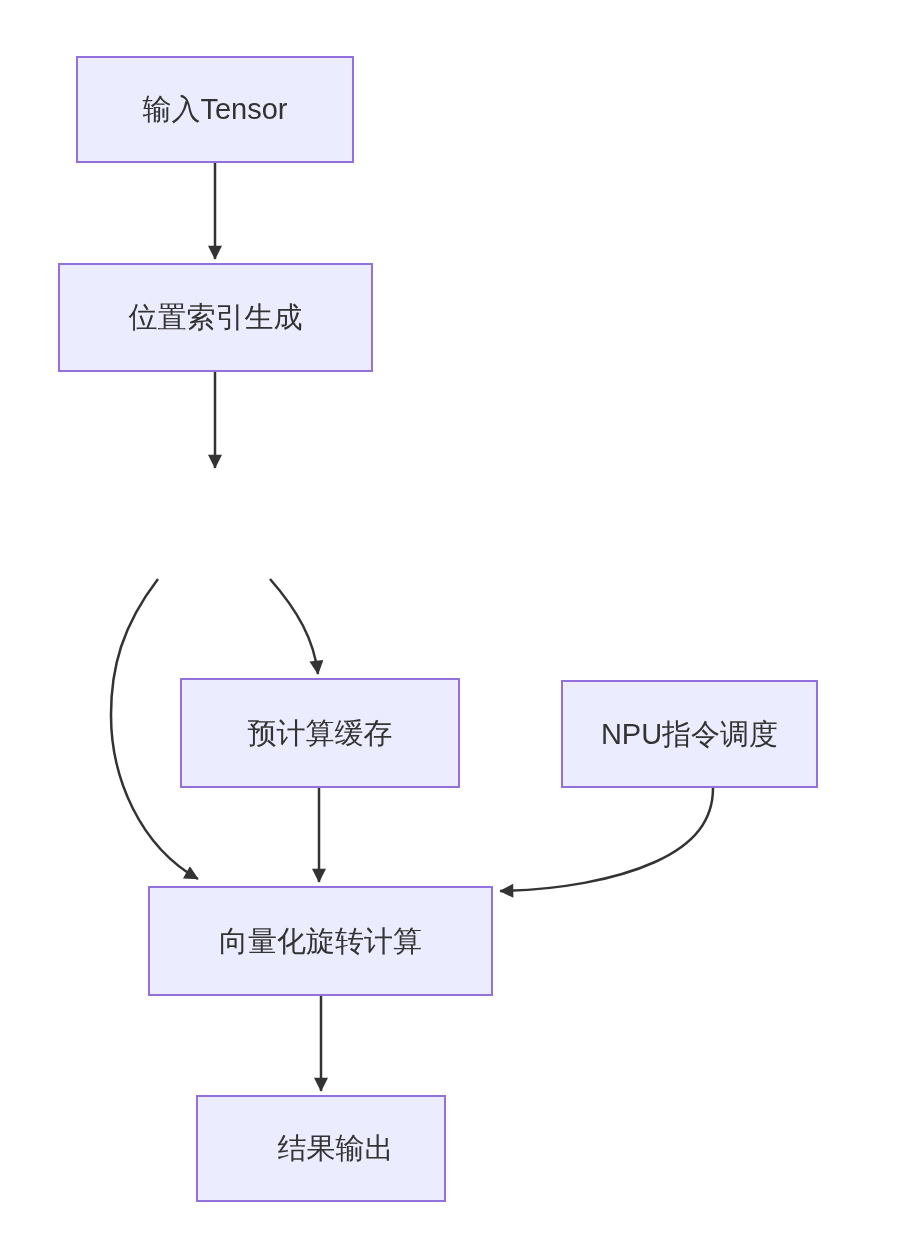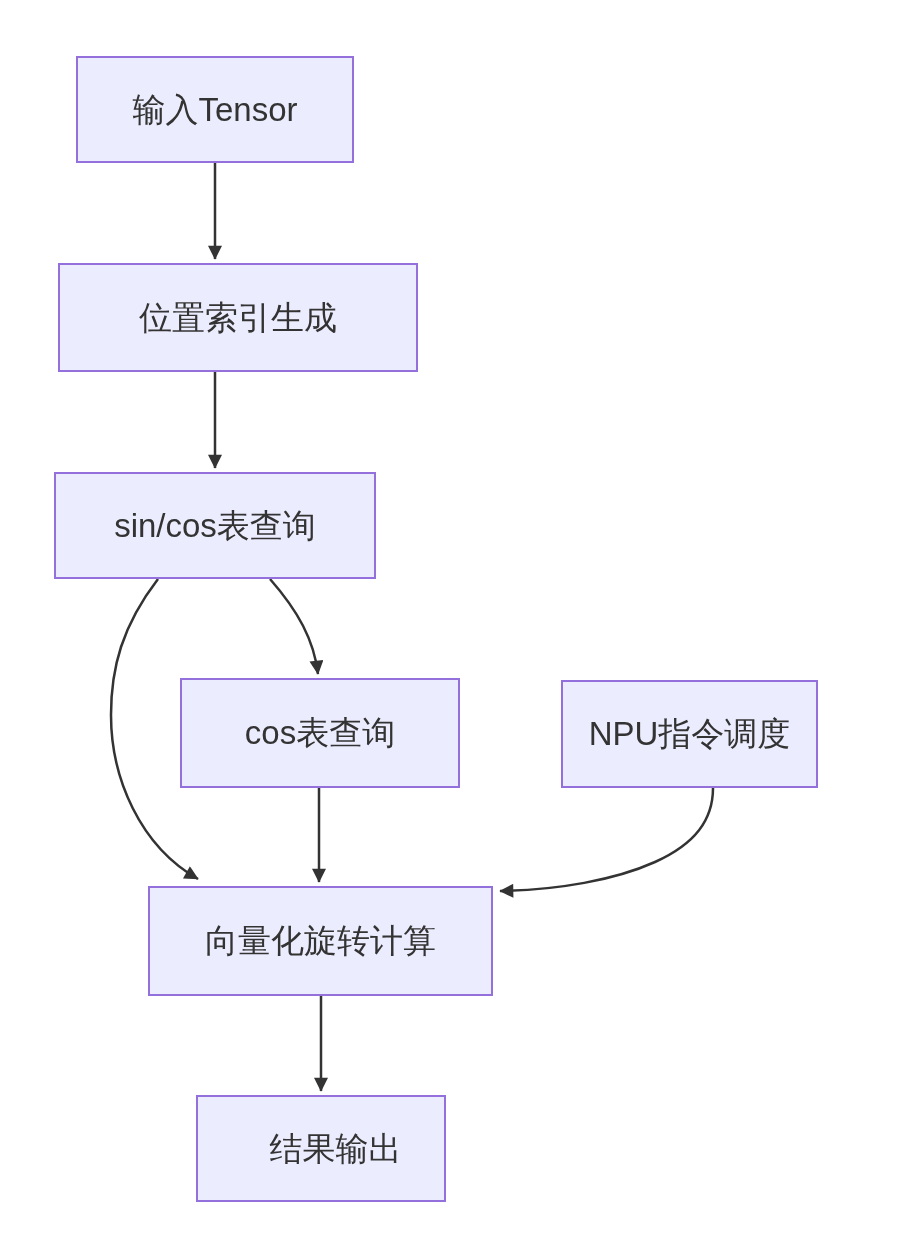--- a/index.html
+++ b/index.html
@@ -27,30 +27,30 @@
     fill: none;
     stroke: #333333;
     stroke-width: 2.5px;
   }
   .node {
     position: absolute;
     box-sizing: border-box;
     background: #ECECFF;
     border: 2.5px solid #9370DB;
     color: #333333;
-    font-size: 33px;
+    font-size: 29px;
     line-height: 1.2;
     display: flex;
     align-items: center;
     justify-content: center;
     text-align: center;
     white-space: nowrap;
   }
   .n-input   { left: 76px;  top: 56px;   width: 278px; height: 107px; }
-  .n-posidx  { left: 58px;  top: 263px;  width: 360px; height: 109px; }
+  .n-posidx  { left: 58px;  top: 263px;  width: 315px; height: 109px; }
   .n-sincos  { left: 54px;  top: 472px;  width: 322px; height: 107px; }
   .n-cache   { left: 180px; top: 678px;  width: 280px; height: 110px; }
   .n-npu     { left: 561px; top: 680px;  width: 257px; height: 108px; }
   .n-vector  { left: 148px; top: 886px;  width: 345px; height: 110px; align-items: center; }
   .n-result  { left: 196px; top: 1095px; width: 250px; height: 107px; padding-left: 29px; }
 </style>
 </head>
 <body>
 
 <div class="canvas">
@@ -71,26 +71,23 @@
   </svg>
 
   <div class="node n-input">
     <span>输入Tensor</span>
   </div>
 
   <div class="node n-posidx">
     <span>位置索引生成</span>
   </div>
 
-  <div class="node n-sincos">
-    <span>sin/cos表查询</span>
-  </div>
 
   <div class="node n-cache">
-    <span>cos表查询</span>
+    <span>预计算缓存</span>
   </div>
 
   <div class="node n-npu">
     <span>NPU指令调度</span>
   </div>
 
   <div class="node n-vector">
     <span>向量化旋转计算</span>
   </div>
 

